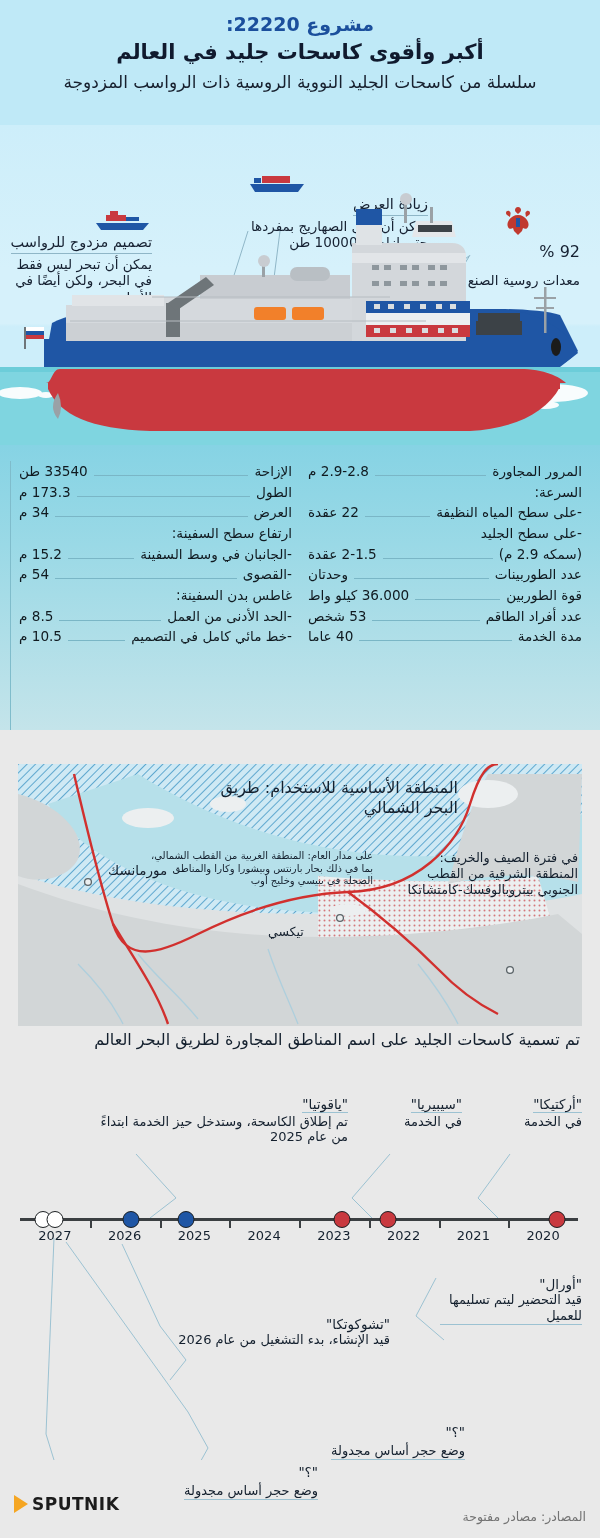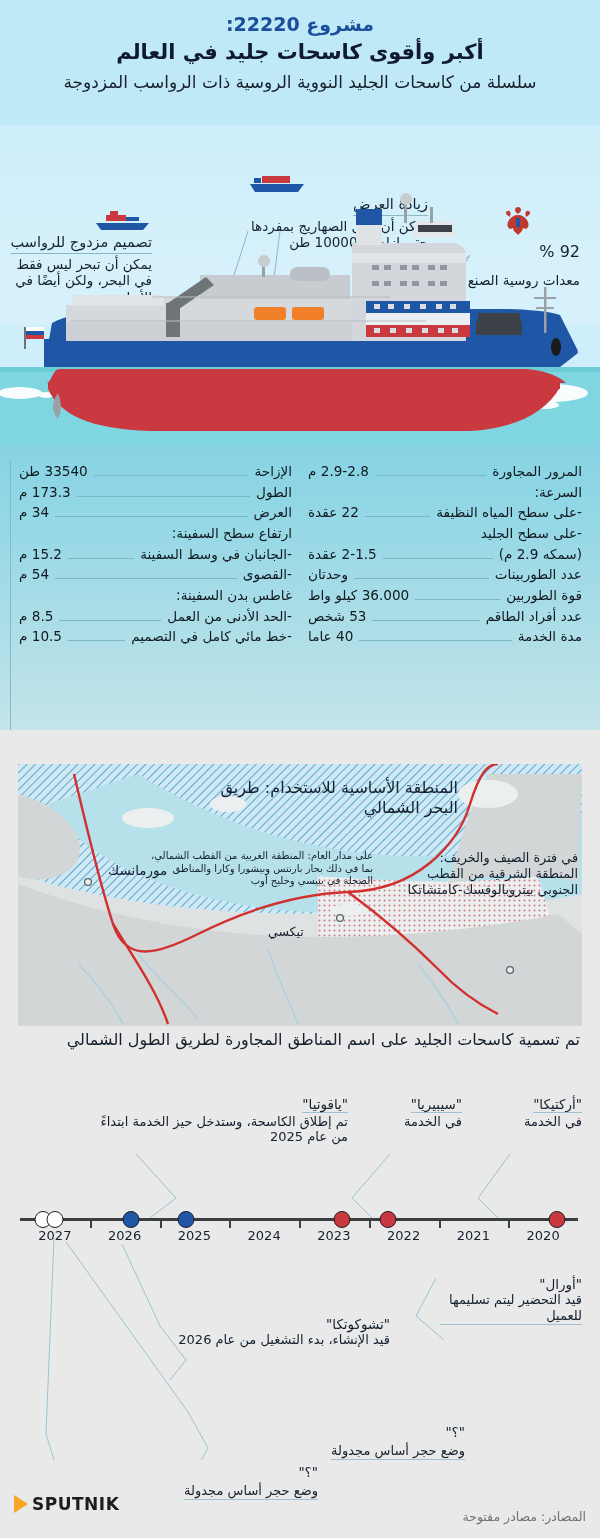--- a/index.html
+++ b/index.html
@@ -413,21 +413,21 @@
 
     <div class="map-label m-title">المنطقة الأساسية للاستخدام: طريق البحر الشمالي</div>
     <div class="map-label m-mur">مورمانسك</div>
     <div class="map-label m-tis">تيكسي</div>
     <div class="map-label m-year">على مدار العام: المنطقة الغربية من القطب الشمالي، بما في ذلك بحار بارنتس وبيشورا وكارا والمناطق الضحلة في ينيسي وخليج أوب</div>
     <div class="map-label m-east">في فترة الصيف والخريف: المنطقة الشرقية من القطب الجنوبي بيتروبالوفسك-كامتشاتكا</div>
   </div>
 </div>
 
 <div class="tl">
-  <div class="tl-intro">تم تسمية كاسحات الجليد على اسم المناطق المجاورة لطريق الطول الشمالي</div>
+  <div class="tl-intro">تم تسمية كاسحات الجليد على اسم المناطق المجاورة لطريق البحر العالم</div>
 
   <div class="tl-top">
     <div class="tl-note n-arktika">
       <div class="nm ul">"أركتيكا"</div>
       <div class="ds">في الخدمة</div>
     </div>
     <div class="tl-note n-sibir">
       <div class="nm ul">"سيبيريا"</div>
       <div class="ds">في الخدمة</div>
     </div>

